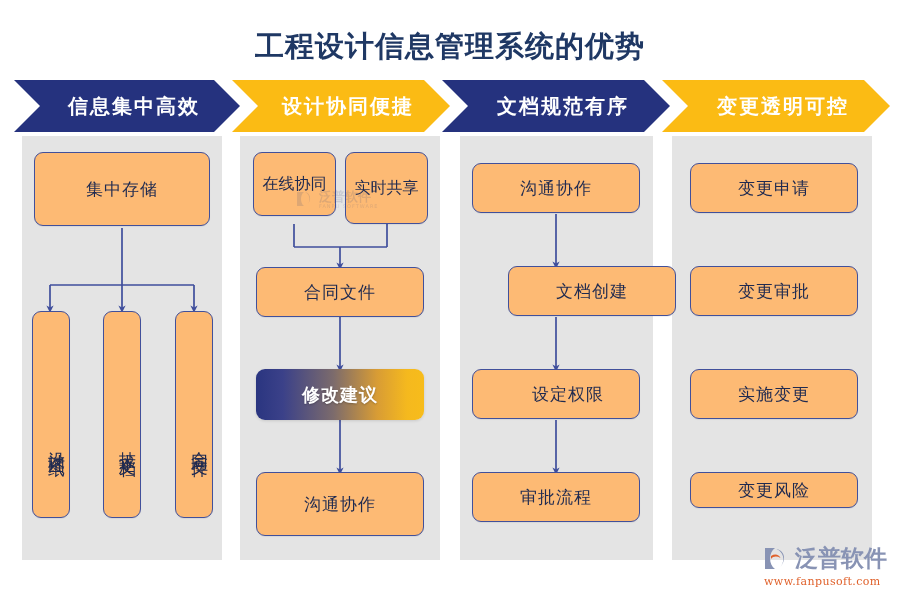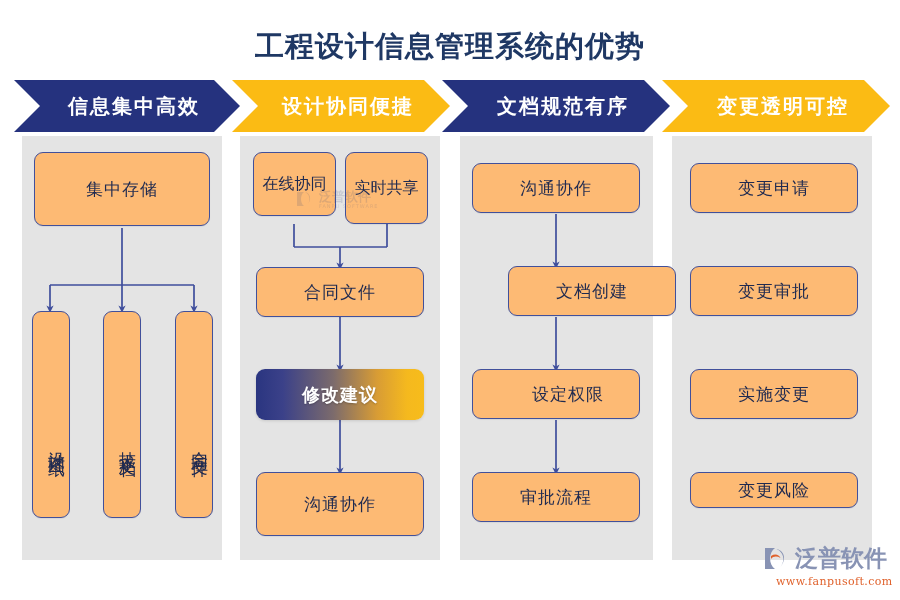--- a/index.html
+++ b/index.html
@@ -165,21 +165,21 @@
   #brand .brand-name {
     font-size: 23px;
     font-weight: bold;
     color: #8893B4;
     font-family: "DejaVu Sans", "Liberation Sans", sans-serif;
     letter-spacing: 0px;
     line-height: 1;
   }
   #brand .brand-url {
     margin-top: 2px;
-    margin-left: 14px;
+    margin-left: 2px;
     font-size: 11px;
     color: #E0622C;
     font-family: "DejaVu Serif", "Liberation Serif", serif;
     letter-spacing: 0.4px;
   }
 </style>
 </head>
 <body>
 
 <div id="stage">

